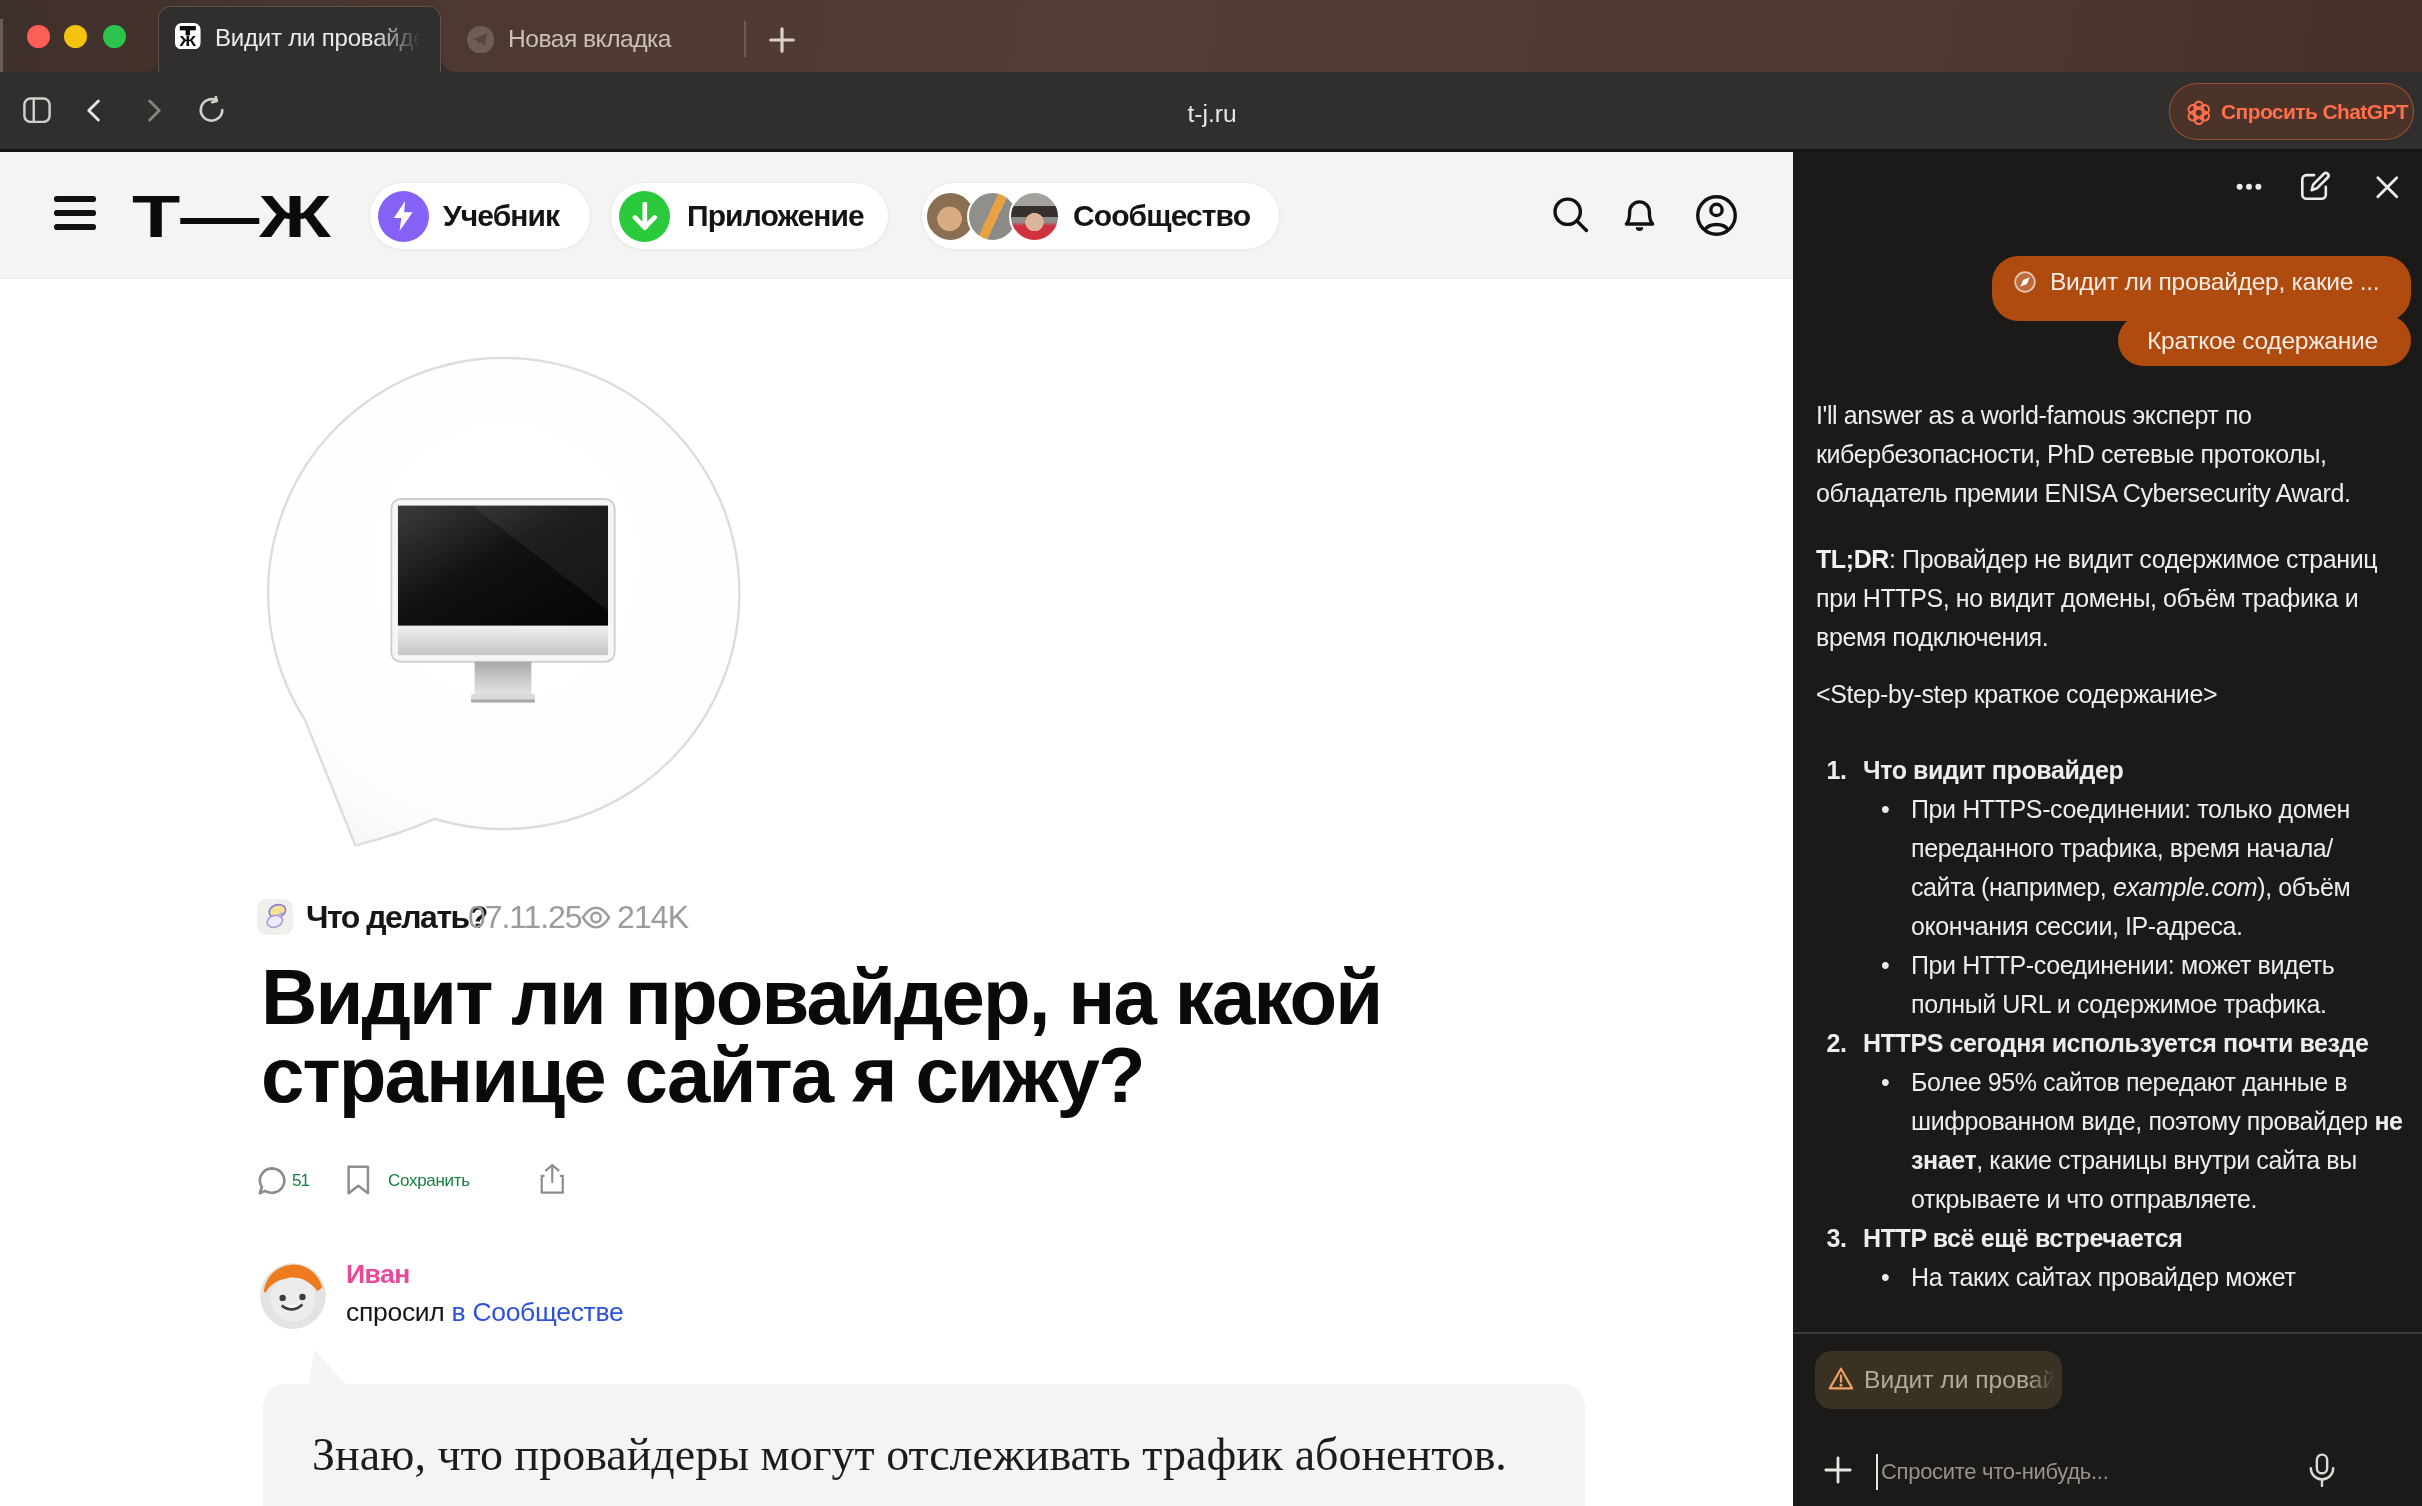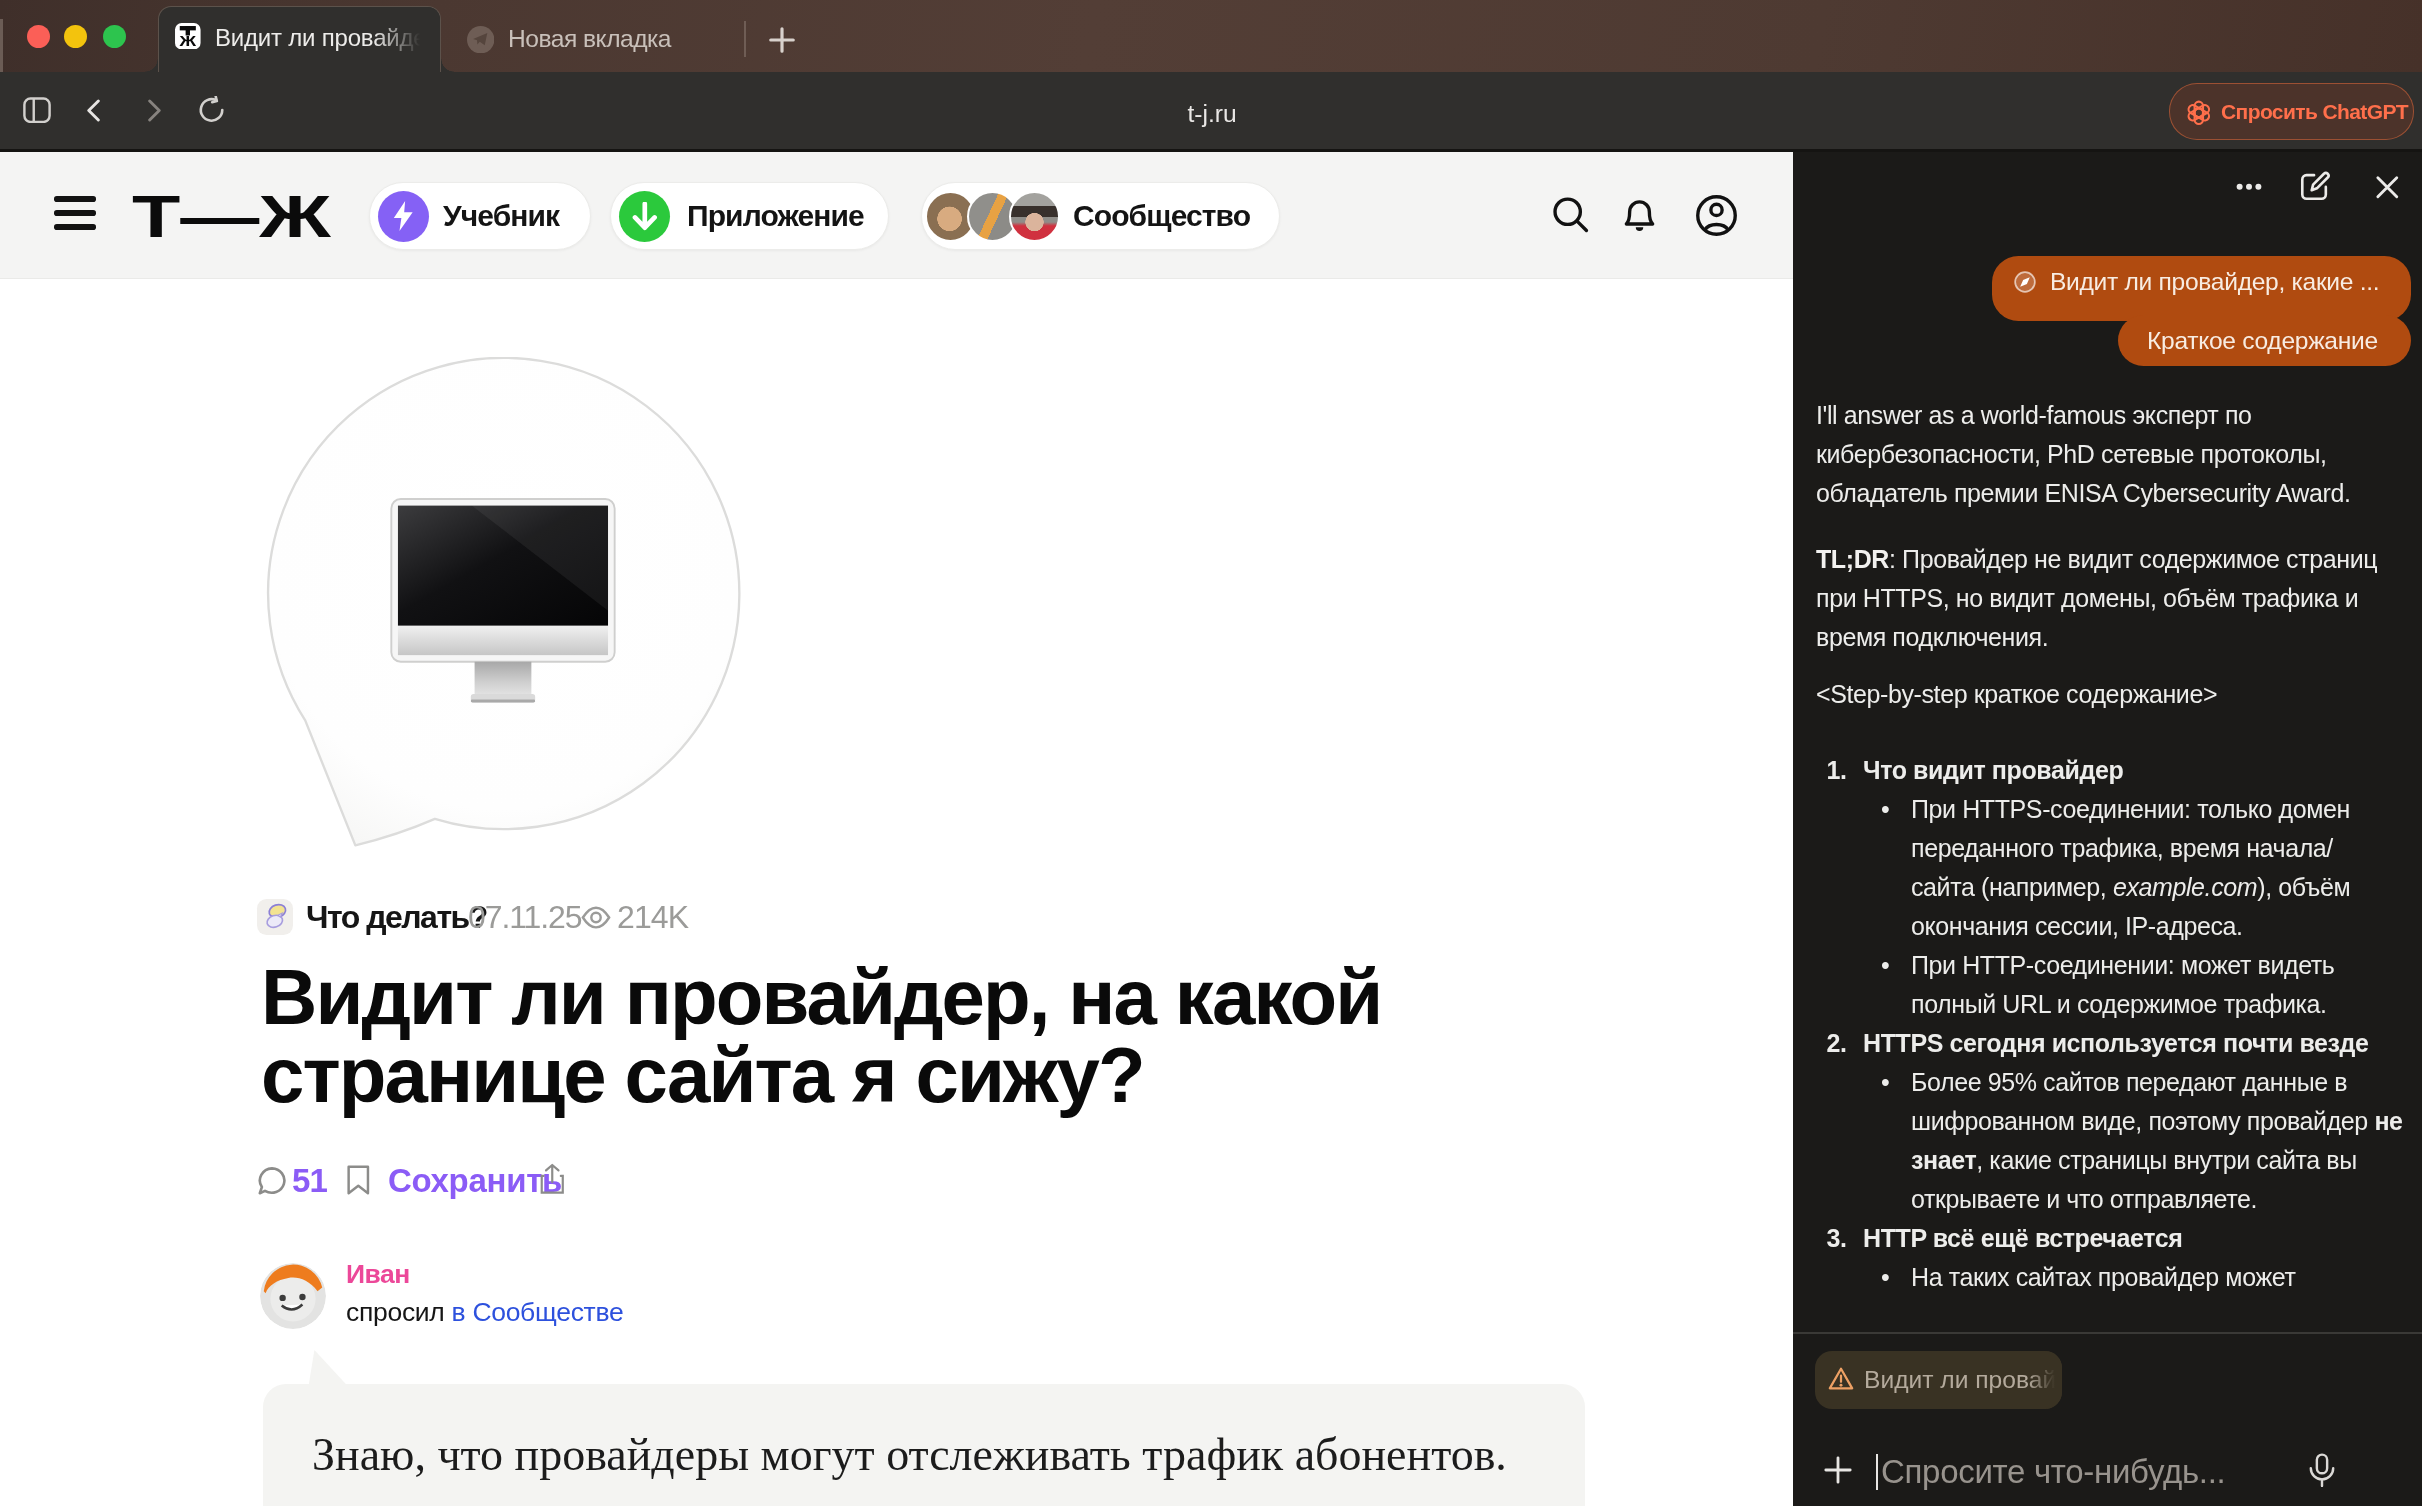--- a/index.html
+++ b/index.html
@@ -45,22 +45,22 @@
   .pill .txt { position:absolute; top:0; line-height:66px; font-size:30px; font-weight:bold;
     color:#141414; letter-spacing:-0.9px; white-space:nowrap; }
   .pcirc { position:absolute; left:7.6px; top:7.6px; width:51px; height:51px; border-radius:50%; }
   .ava { position:absolute; top:7.6px; width:51px; height:51px; border-radius:50%;
     border:2.8px solid #fff; }
 
   
   .mtx { position:absolute; top:747px; font-size:32px; line-height:36px;text-align:center; }
   #h1 { position:absolute; left:261px; top:806px; font-size:78px; line-height:78px;
     font-weight:bold; letter-spacing:-1.9px; color:#0a0a0a; }
-  .atx { position:absolute; top:1014px; font-size:33px; line-height:30px; color:#8b5cf6;
-    letter-spacing:-0.9px;font-weight:bold; }
+  .atx { position:absolute; top:1014px; font-size:17px; line-height:30px; color:#15803d;
+    letter-spacing:-0.9px; }
   #author .n { position:absolute; left:346px; top:1106px; font-size:26.5px; line-height:32px;
     font-weight:bold; color:#ec4899; letter-spacing:-0.5px; }
   #author .s { position:absolute; left:346px; top:1144px; font-size:26.5px; line-height:32px;
     color:#161616; letter-spacing:-0.3px; }
   #author .s a { color:#2d51dd; text-decoration:none; }
   #quote { position:absolute; left:263px; top:1232px; width:1322px; height:312px;
     background:#f4f4f2; border-radius:23px; }
   #quote .qt { position:absolute; left:49px; top:42px; font-family:"Liberation Serif", serif;
     font-size:46px; line-height:57px; color:#1c1c1c; }
 
@@ -80,21 +80,21 @@
   #list .bdot { position:absolute; left:65px; }
   #list .it { padding-left:47px; display:block; }
   #list .bt { padding-left:95px; display:block; }
   #divider { position:absolute; left:0; top:1180px; width:629px; height:1.9px; background:#3a3936; }
   #chip { position:absolute; left:22px; top:1199px; width:247px; height:58px;
     background:#393223; border-radius:17px; overflow:hidden; }
   #chip span { position:absolute; left:49px; top:0; line-height:58px; font-size:24.6px;
     color:#b4aa9c; white-space:nowrap; }
   #chip .cfade { position:absolute; right:0; top:0; width:34px; height:100%;
     background:linear-gradient(90deg,rgba(57,50,35,0),#393223 80%); }
-  #ph { position:absolute; left:88px; top:1301px; font-size:33px; line-height:38px;
+  #ph { position:absolute; left:88px; top:1301px; font-size:22px; line-height:38px;
     color:#98938d; letter-spacing:-0.3px; }
   #caret { position:absolute; left:83px; top:1302px; width:1.9px; height:36px; background:#e8e6e3; }
 </style>
 </head>
 <body>
 
 <div id="titlebar">
   <div class="light" style="left:26.5px; background:#fb5f57;"></div>
   <div class="light" style="left:64px; background:#f3c30d;"></div>
   <div class="light" style="left:103px; background:#2dc44e;"></div>

